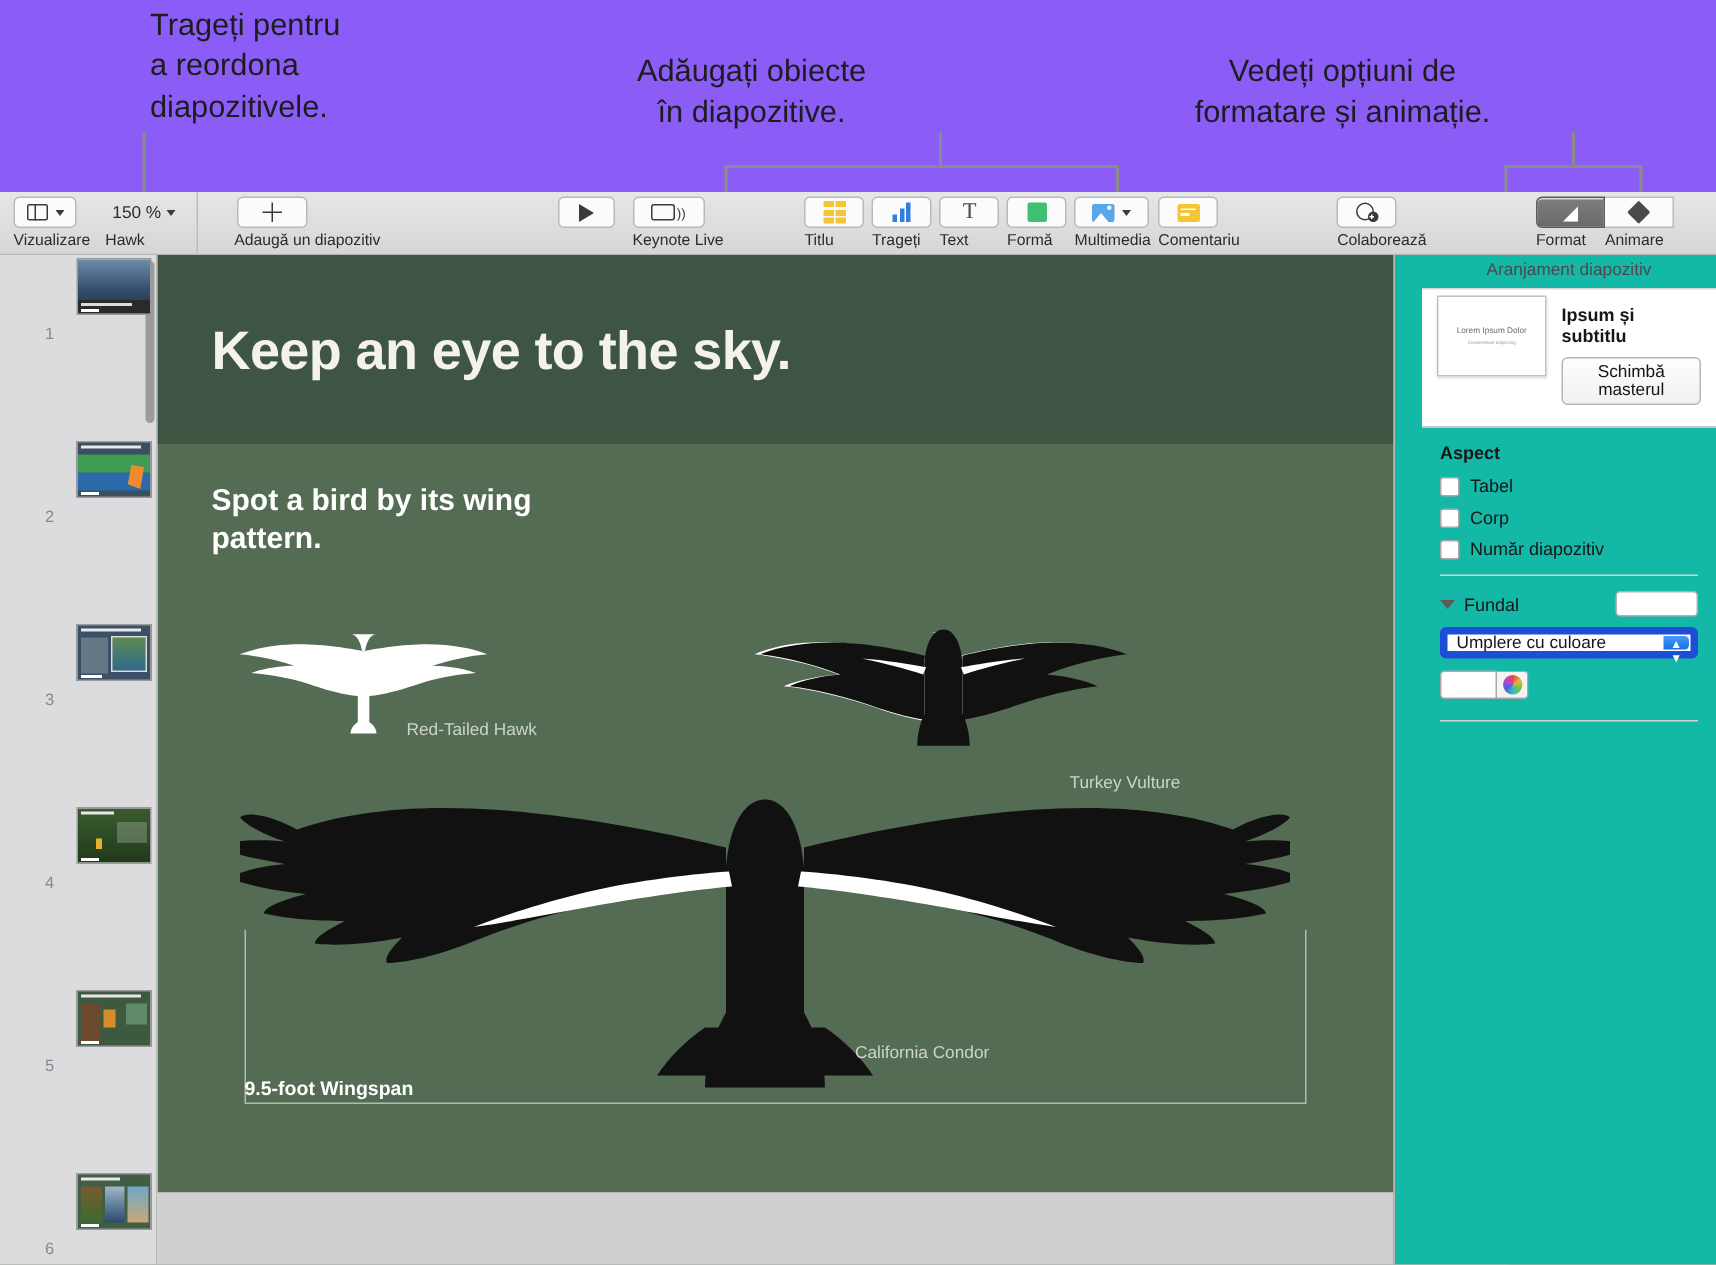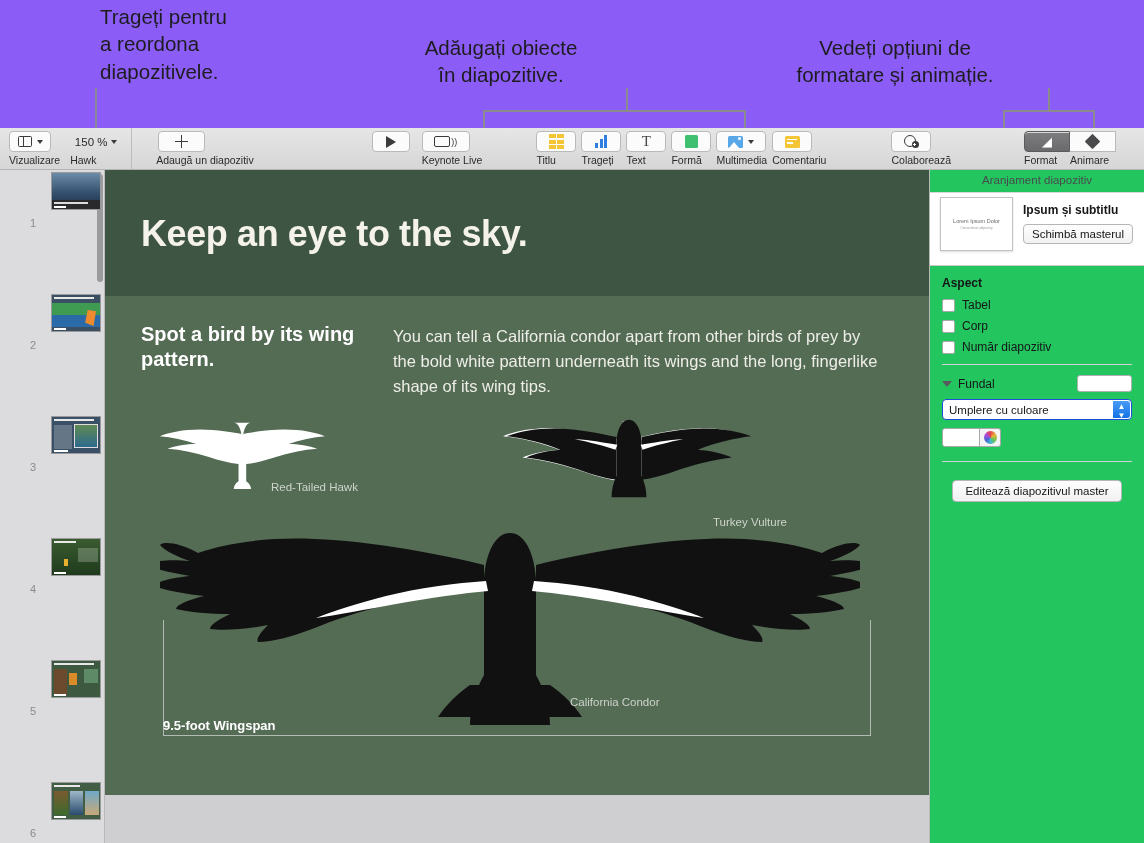--- a/index.html
+++ b/index.html
@@ -120,22 +120,23 @@
   }
   .measure-box:before, .measure-box:after {
     content: ''; position: absolute; top: 0; width: 1px; height: 0;
   }
   .bird { position: absolute; }
 
   
   .inspector {
     position: absolute; top: 170px; left: 929px;
     width: 215px; height: 673px;
-    background: #22c55e;
+    background: #14b8a6;
     border-left: 1px solid #b9b9bb;
+    padding-left: 18px;
   }
   .insp-title {
     text-align: center; font-size: 11.5px; color: #4a4a4e;
     padding: 4px 0 6px;
   }
   .insp-master {
     display: flex; padding: 4px 10px 14px 10px; gap: 10px;
     background: #ffffff;
     border-top: 1px solid #d7d7d9;
     border-bottom: 1px solid #c9c9cb;
@@ -174,21 +175,21 @@
     border-top: 6px solid #5a5a5e;
   }
   .fundal-label { font-size: 12px; color: #161618; flex: 1; }
   .mini-field {
     width: 55px; height: 17px; background: #fff;
     border: 1px solid #b0b0b2; border-radius: 3px;
   }
   .select-row { padding: 7px 12px 0 12px; }
   .select {
     position: relative; width: 100%; height: 21px;
-    background: #fff; border: 1px solid #1d4ed8; border-radius: 4px;
+    background: #fff; border: 5px solid #1d4ed8; border-radius: 4px;
     font-size: 11.5px; color: #151517;
     display: flex; align-items: center; padding-left: 6px;
   }
   .select .stepper {
     position: absolute; right: 1px; top: 1px; bottom: 1px; width: 17px;
     background: linear-gradient(#4a9bf5, #1472e6); border-radius: 0 3px 3px 0;
     color: #fff; font-size: 8px; line-height: 9px; text-align: center; padding-top: 1px;
   }
   .color-row { display: flex; align-items: center; padding: 8px 12px 0 12px; }
   .color-well {
@@ -441,21 +442,20 @@
   </div>
 
 </div>
 
 <div class="canvas-area">
   <div class="slide">
     <div class="slide-band"></div>
 
     <div class="slide-title">Keep an eye to the sky.</div>
     <div class="slide-sub">Spot a bird by its wing pattern.</div>
-    <div class="slide-body">You can tell a California condor apart from other birds of prey by the bold white pattern underneath its wings and the long, fingerlike shape of its wing tips.</div>
 
     <svg class="bird" viewBox="0 0 200 80" style="left:50px; top:245px; width:192px; height:77px;">
       <path fill="#ffffff" d="M100 8 c-4 0 -7 5 -8 12 c-10 -2 -28 -5 -45 -5 c-18 0 -32 3 -42 7 c12 1 26 4 38 8 c-10 0 -22 2 -30 5 c14 1 30 4 44 9 c9 3 20 6 30 7 l0 18 c-3 2 -5 5 -5 8 l18 0 c0 -3 -2 -6 -5 -8 l0 -18 c10 -1 21 -4 30 -7 c14 -5 30 -8 44 -9 c-8 -3 -20 -5 -30 -5 c12 -4 26 -7 38 -8 c-10 -4 -24 -7 -42 -7 c-17 0 -35 3 -45 5 c-1 -7 -4 -12 -8 -12 z"></path>
     </svg>
 
     <svg class="bird" viewBox="0 0 260 100" style="left:398px; top:238px; width:252px; height:97px;">
       <path fill="#ffffff" d="M130 14 c-6 0 -10 8 -12 18 c-14 -4 -40 -10 -64 -11 c-22 -1 -40 2 -54 8 c18 2 40 7 58 14 c-14 1 -28 4 -38 8 c20 2 44 8 64 15 c14 5 30 9 42 10 c12 -1 28 -5 42 -10 c20 -7 44 -13 64 -15 c-10 -4 -24 -7 -38 -8 c18 -7 40 -12 58 -14 c-14 -6 -32 -9 -54 -8 c-24 1 -50 7 -64 11 c-2 -10 -6 -18 -12 -18 z"></path>
       <path fill="#111111" d="M130 12 c-7 0 -12 9 -13 22 l0 36 c-3 6 -5 14 -5 22 l36 0 c0 -8 -2 -16 -5 -22 l0 -36 c-1 -13 -6 -22 -13 -22 z"></path>
       <path fill="#111111" d="M117 30 c-16 -4 -42 -9 -64 -9 c-20 0 -36 3 -49 8 c17 2 38 7 55 14 c-13 1 -26 4 -35 8 c19 2 42 8 61 15 c12 4 24 7 32 8 z"></path>
       <path fill="#111111" d="M143 30 c16 -4 42 -9 64 -9 c20 0 36 3 49 8 c-17 2 -38 7 -55 14 c13 1 26 4 35 8 c-19 2 -42 8 -61 15 c-12 4 -24 7 -32 8 z"></path>
@@ -533,16 +533,13 @@
 
   <div class="color-row">
     <span class="color-well"></span>
     <span class="color-wheel">
       <span class="wheel"></span>
     </span>
   </div>
 
   <div class="divider" style="margin-top:14px;"></div>
 
-  <div class="edit-master-wrap">
-    <button class="btn" style="padding:4px 12px;">Editează diapozitivul master</button>
-  </div>
 </div>
 
 </body></html>

